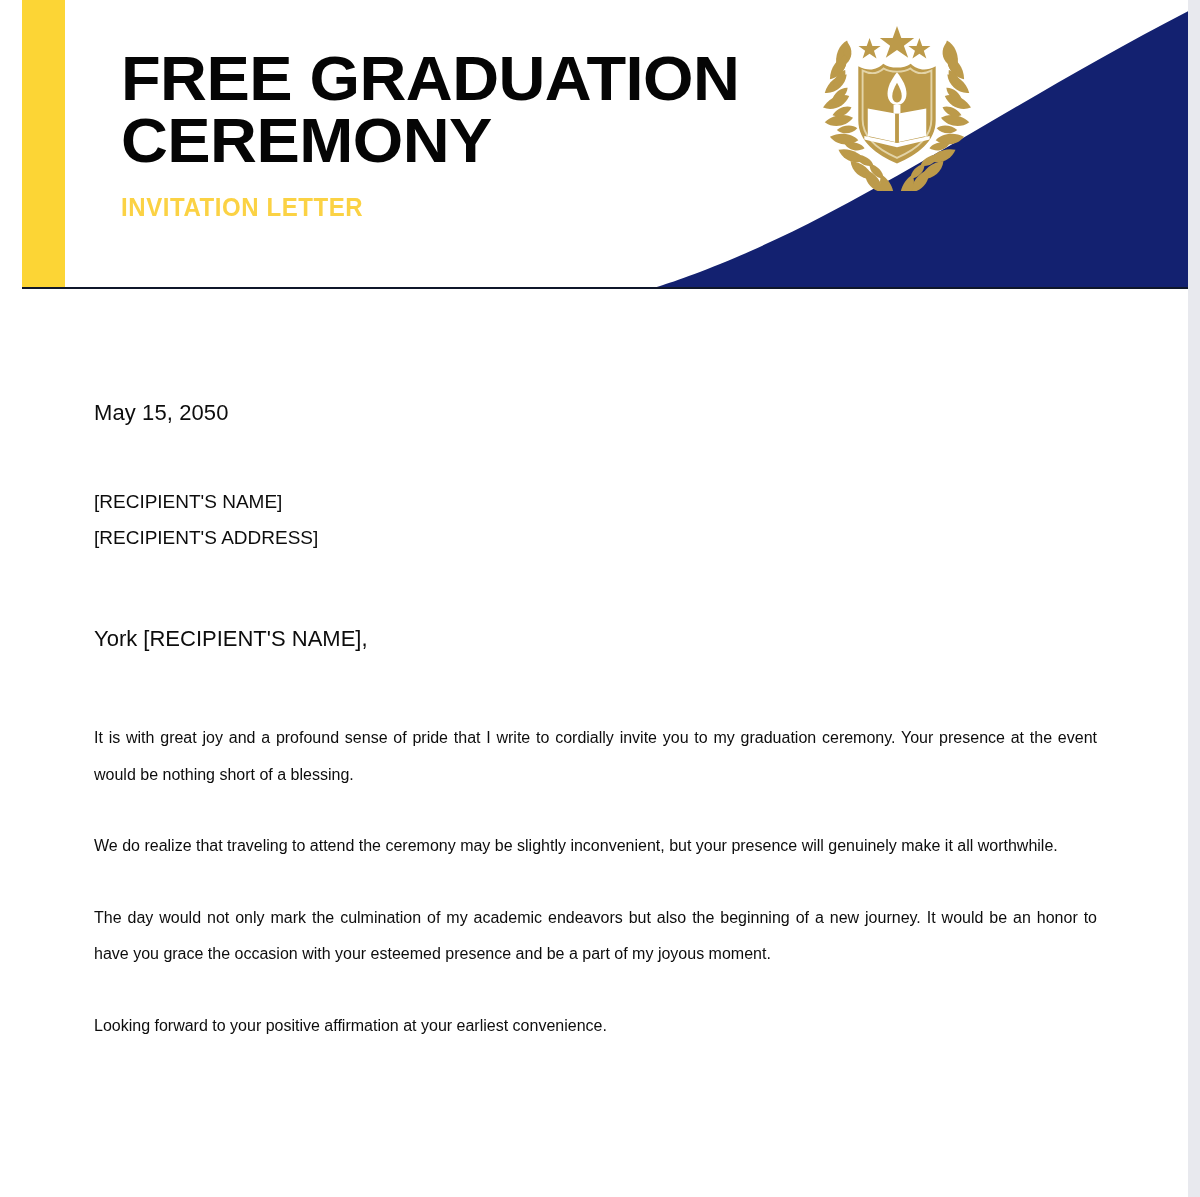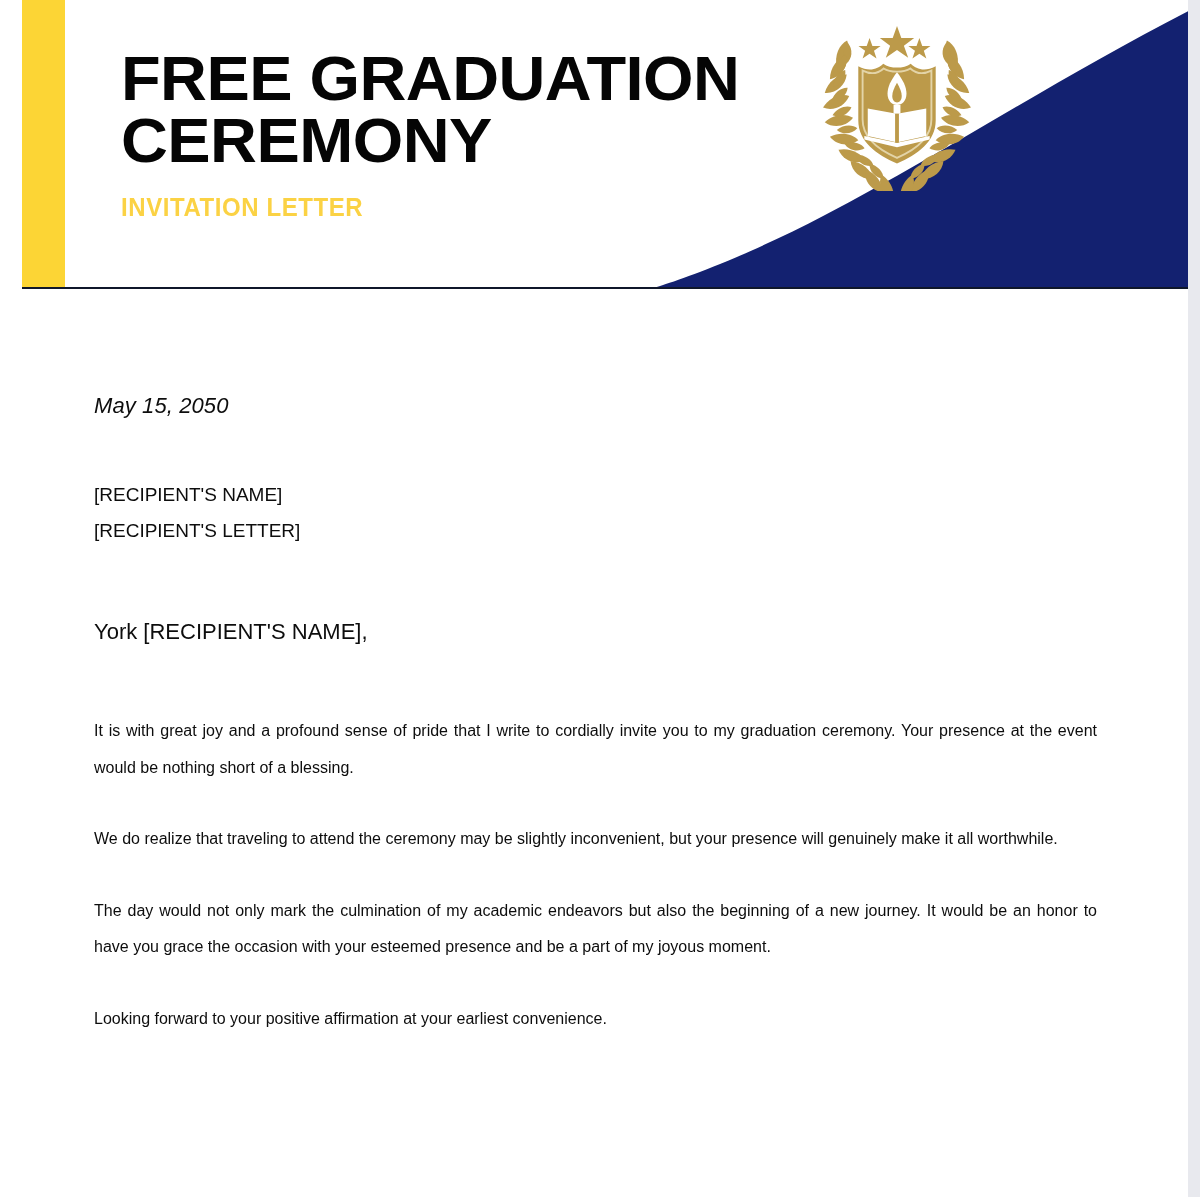--- a/index.html
+++ b/index.html
@@ -107,23 +107,22 @@
     position: absolute;
     left: 94px;
     top: 390px;
     width: 1003px;
     color: #0d0d0d;
   }
 
   .letter-date {
     font-size: 22px;
     line-height: 1.0;
-    margin: 5px 0 60px 0;
+    margin: 12px 0 60px 0;
     letter-spacing: 0.1px;
-    font-style: italic;
   }
 
   .recipient-block {
     margin: 8px 0 72px 0;
     font-size: 19px;
     line-height: 36px;
   }
   .recipient-line { display: block; }
 
   .salutation {
@@ -245,21 +244,21 @@
       </svg>
     </div>
   </div>
 
   <div class="letter-body">
 
     <div class="letter-date">May 15, 2050</div>
 
     <div class="recipient-block">
       <span class="recipient-line">[RECIPIENT'S NAME]</span>
-      <span class="recipient-line">[RECIPIENT'S LETTER]</span>
+      <span class="recipient-line">[RECIPIENT'S ADDRESS]</span>
     </div>
 
     <div class="salutation">York [RECIPIENT'S NAME],</div>
 
     <p class="para">It is with great joy and a profound sense of pride that I write to cordially invite you to my graduation ceremony. Your presence at the event would be nothing short of a blessing.</p>
     <p class="para">We do realize that traveling to attend the ceremony may be slightly inconvenient, but your presence will genuinely make it all worthwhile.</p>
     <p class="para">The day would not only mark the culmination of my academic endeavors but also the beginning of a new journey. It would be an honor to have you grace the occasion with your esteemed presence and be a part of my joyous moment.</p>
     <p class="para no-justify">Looking forward to your positive affirmation at your earliest convenience.</p>
 
   </div>

